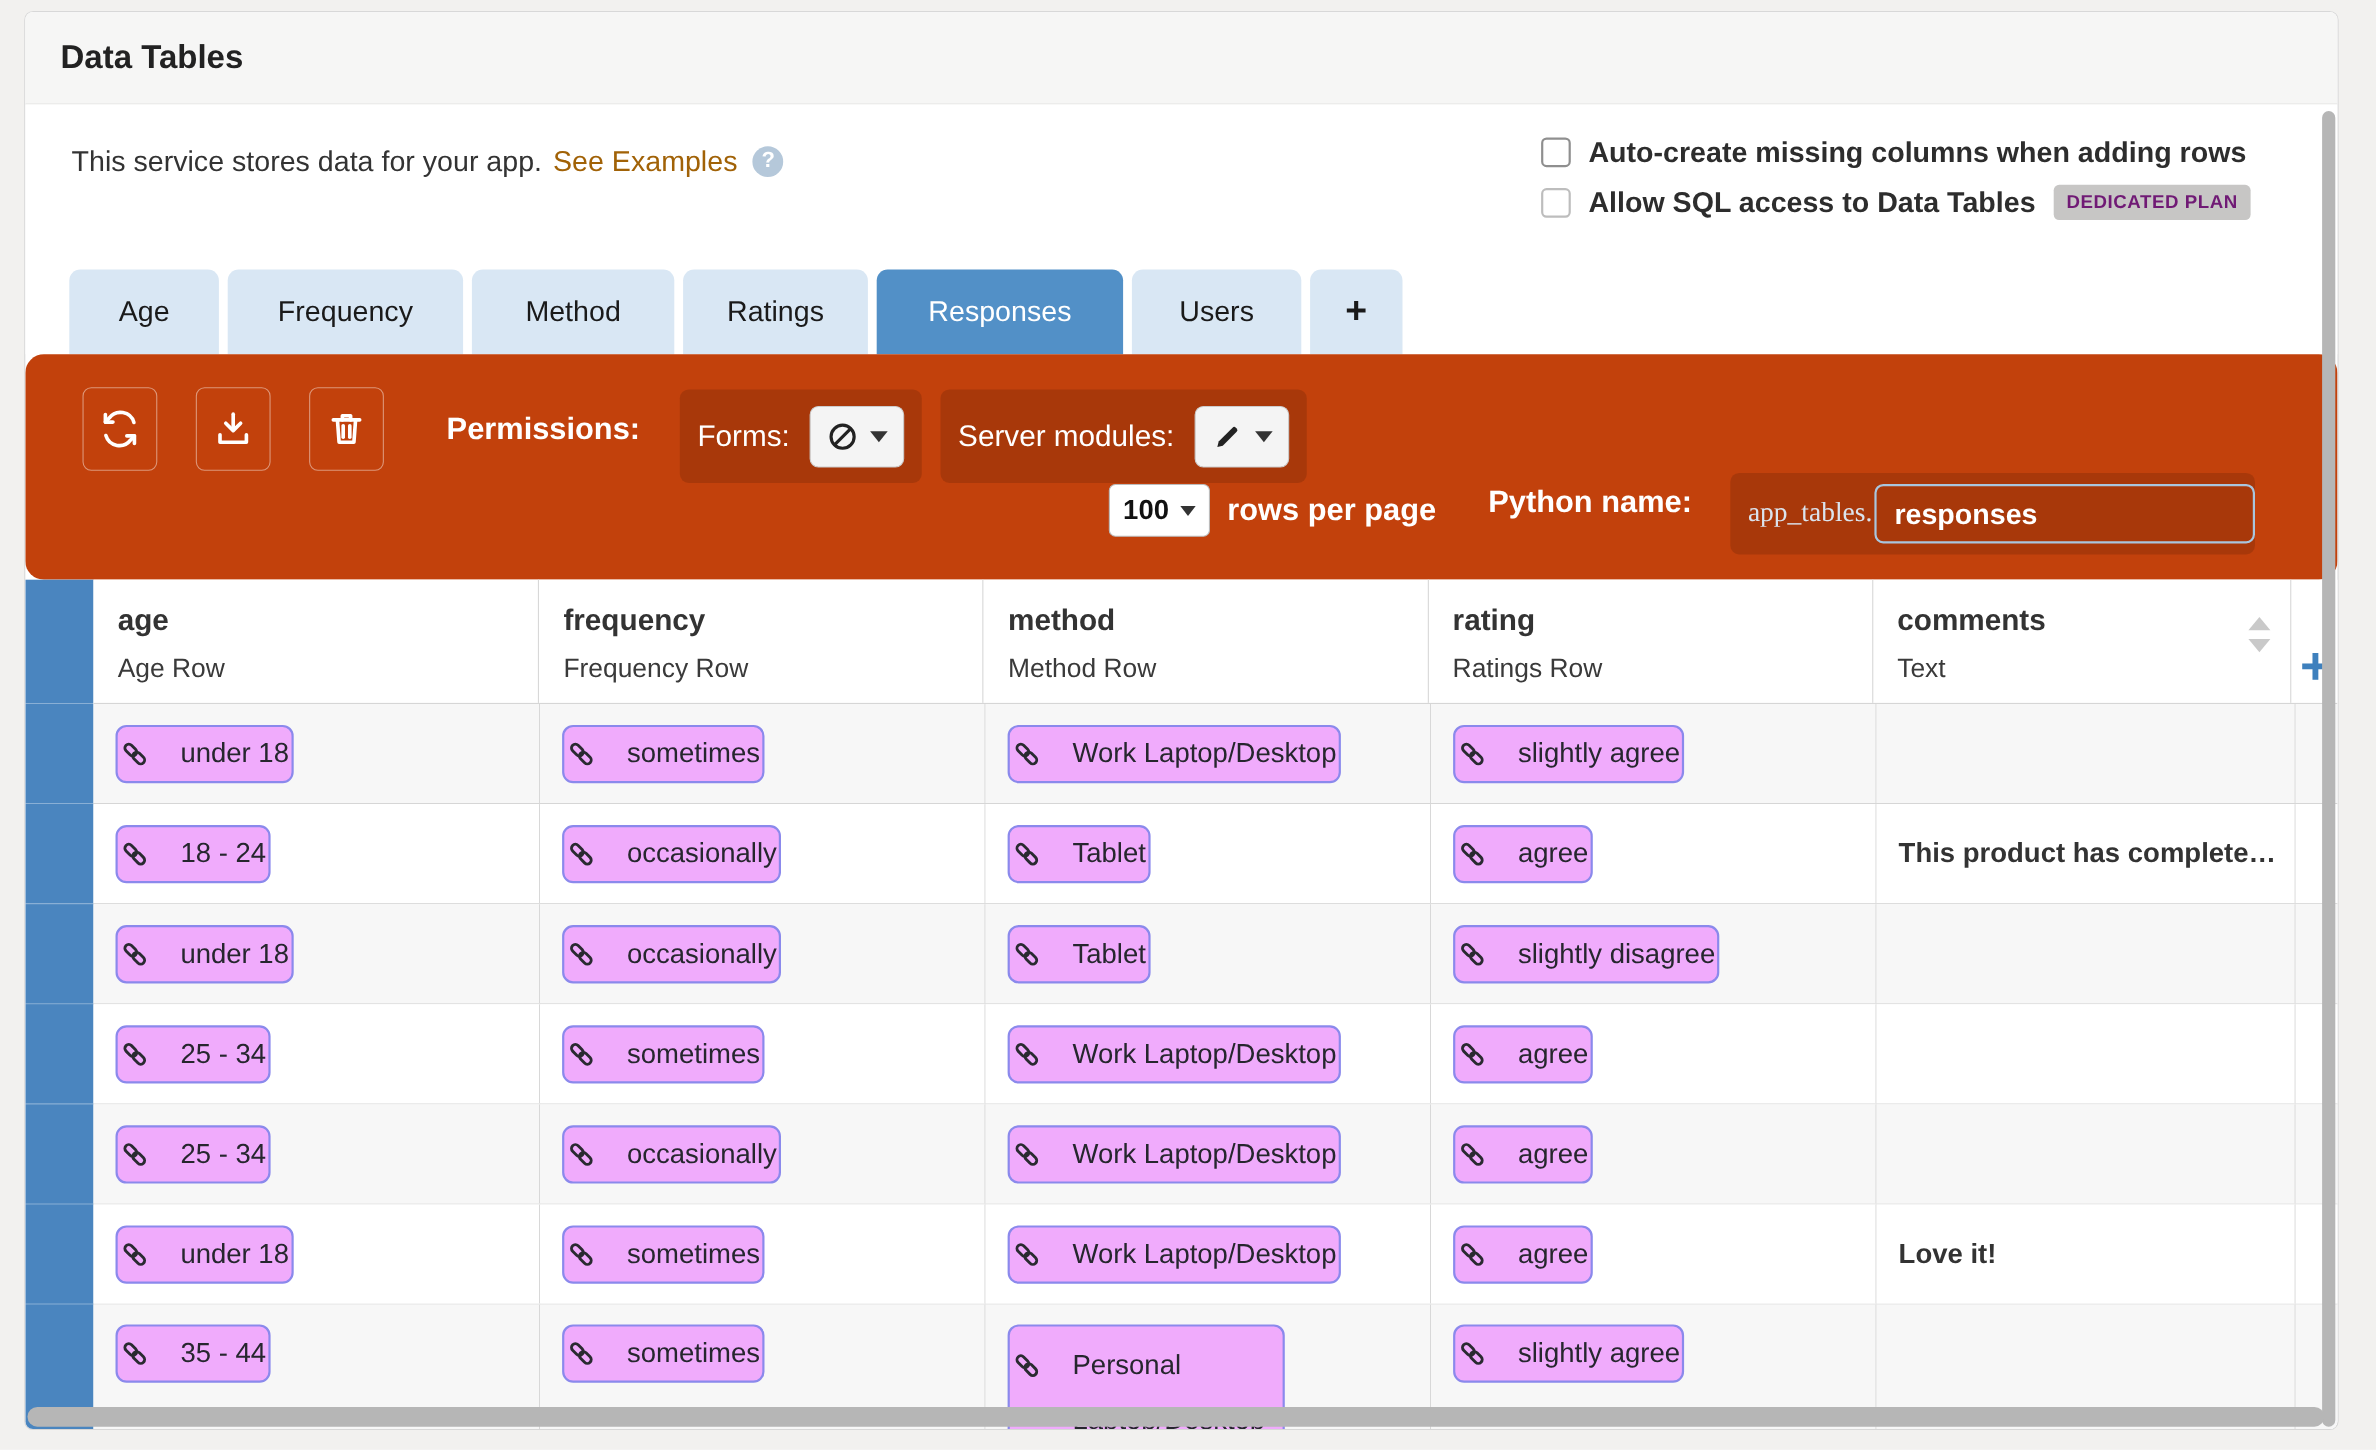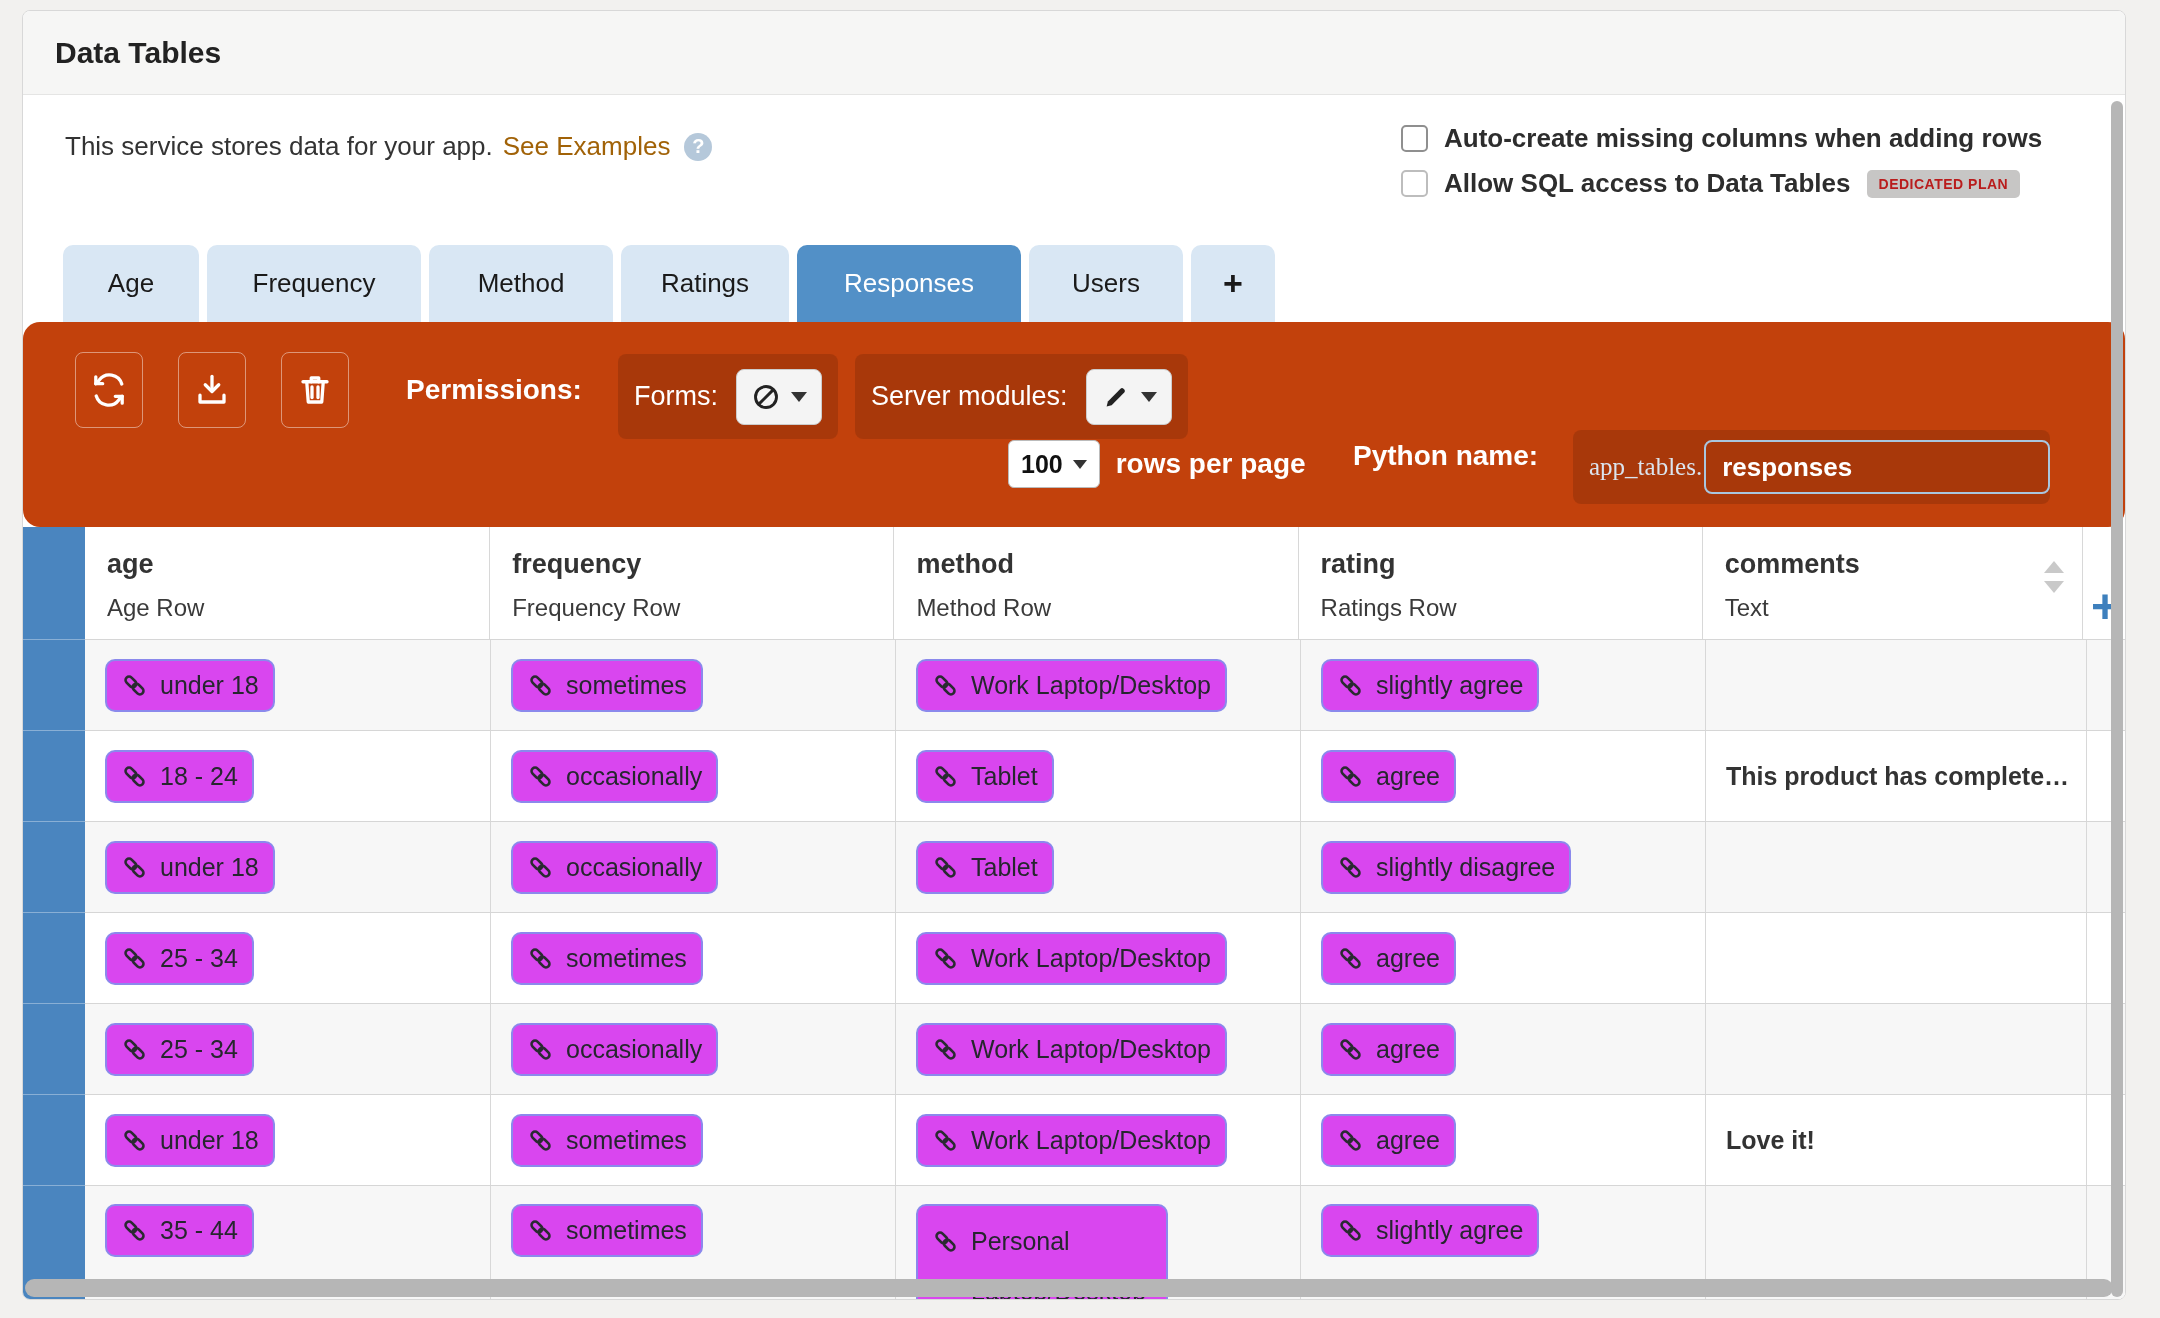--- a/index.html
+++ b/index.html
@@ -19,21 +19,21 @@
   .intro a { color:#a16207; text-decoration:none; }
   .q-icon { display:inline-flex; width:28px; height:28px; border-radius:50%;
             background:#b5c8da; color:#fff; font-weight:bold; font-size:20px;
             align-items:center; justify-content:center; margin-left:4px; }
 
   .options { position:absolute; left:1378px; top:28px; display:flex; flex-direction:column; gap:14px; }
   .opt-row { display:flex; align-items:center; gap:16px; }
   .checkbox { width:27px; height:27px; border:2px solid #8f8f8f; border-radius:5px; background:#fff; flex:0 0 auto; }
   .checkbox.lighter { border-color:#bdbdbd; }
   .opt-label { font-size:26px; font-weight:bold; color:#2d2d2d; white-space:nowrap; }
-  .badge { background:#c7c6c5; color:#b91c1c; font-weight:bold; font-size:14px;
+  .badge { background:#c7c6c5; color:#701a75; font-weight:bold; font-size:17px;
            padding:6px 12px; border-radius:5px; letter-spacing:0.5px; }
 
   .tabs { position:absolute; left:40px; bottom:0; display:flex; gap:8px; }
   .tab { height:77px; background:#d9e7f4; border-radius:10px 10px 0 0;
          display:flex; align-items:center; justify-content:center;
          font-size:26px; color:#1a1a1a; }
   .tab:nth-child(1){width:136px;} .tab:nth-child(2){width:214px;}
   .tab:nth-child(3){width:184px;} .tab:nth-child(4){width:168px;}
   .tab:nth-child(5){width:224px;} .tab:nth-child(6){width:154px;}
   .tab:nth-child(7){width:84px; font-weight:bold; font-size:34px;}
@@ -82,22 +82,22 @@
   .sort .up { width:0;height:0;border-left:10px solid transparent;border-right:10px solid transparent;border-bottom:12px solid #c9c9c9; }
   .sort .dn { width:0;height:0;border-left:10px solid transparent;border-right:10px solid transparent;border-top:12px solid #c9c9c9; }
   .addcol-plus { position:absolute; left:8px; top:56px; color:#3e80bd; font-size:48px; font-weight:bold; line-height:1; }
 
   .drow { height:91px; }
   .drow.alt .tcell { background:#f7f7f7; }
   .drow .tcell { display:flex; align-items:center; padding-left:20px; background:#fff; }
   .drow.last { height:114px; border-bottom:none; }
   .drow.last .tcell { align-items:flex-start; padding-top:18px; }
 
-  .chip { display:inline-flex; align-items:center; gap:12px; background:#d946ef;
-          border:2px solid #8b89ec; border-radius:10px; padding:10px 14px;
+  .chip { display:inline-flex; align-items:center; gap:28px; background:#f0abfc;
+          border:2px solid #8b89ec; border-radius:10px; padding:10px 2px;
           font-size:25px; color:#26262e; white-space:nowrap; }
   .chip svg { width:27px; height:27px; flex:0 0 auto; }
   .chip.wrap { white-space:normal; max-width:252px; line-height:2.0; align-items:flex-start; }
   .comment-text { font-size:25px; color:#333;font-weight:bold; }
 
   .vscroll { position:absolute; right:2px; top:90px; width:12px; height:1196px;
              background:#b6b6b6; border-radius:7px; z-index:50; }
   .hscroll { position:absolute; left:2px; bottom:2px; height:18px; width:2088px;
              background:#b6b6b6; border-radius:9px; z-index:50; }
 </style>

